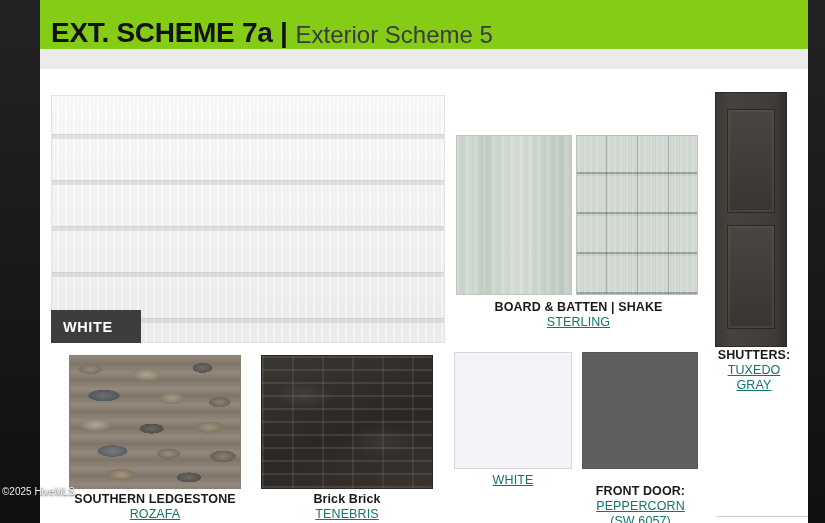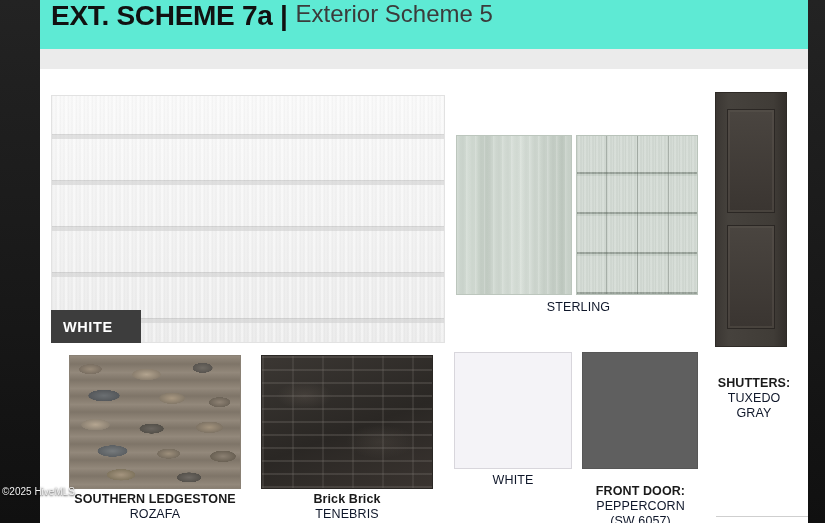--- a/index.html
+++ b/index.html
@@ -35,23 +35,23 @@
   }
 
   
   .header {
     position: absolute;
     left: 0;
     top: 0;
     width: 100%;
     height: 49px;
     display: flex;
-    align-items: flex-start;
+    align-items: flex-end;
     padding-left: 11px;
-    background: #5eead4;
+    background: #84cc16;
   }
   .header-title {
     font-size: 28px;
     font-weight: bold;
     color: #111111;
     letter-spacing: -0.3px;
     white-space: nowrap;
   }
   .header-sub {
     font-size: 24px;
@@ -80,23 +80,24 @@
   }
   .caption .ttl {
     font-size: 12.5px;
     font-weight: bold;
     color: #1a1a1a;
     display: block;
     letter-spacing: 0.1px;
   }
   .caption .sub {
     font-size: 12.5px;
-    color: #0f172a;
+    color: #0f766e;
     display: block;
     letter-spacing: 0.1px;
+    text-decoration: underline;
   }
 
   
   #siding {
     left: 11px;
     top: 95px;
     width: 394px;
     height: 248px;
     background: #f4f4f4;
     background-image:
@@ -217,21 +218,21 @@
     width: 48px;
     background: linear-gradient(180deg,#4a4540 0%, #3a3531 100%);
     border: 1px solid #2b2724;
     box-shadow: inset 0 0 0 2px rgba(90,84,78,0.45);
   }
   #sp1 { top: 16px; height: 104px; }
   #sp2 { top: 132px; height: 104px; }
 
   #cap-shut {
     left: 660px;
-    top: 376px;
+    top: 348px;
     width: 108px;
   }
 
   
   #stone {
     left: 29px;
     top: 355px;
     width: 172px;
     height: 134px;
     border: 1px solid #8a8175;
@@ -369,20 +370,21 @@
     <span class="header-sub">Exterior Scheme 5</span>
   </div>
   <div class="header-rule"></div>
 
   <div class="swatch" id="siding"></div>
   <div class="white-tag">WHITE</div>
 
   <div class="swatch" id="board-batten"></div>
   <div class="swatch" id="shake"></div>
   <div class="caption" id="cap-bb">
+    <span class="ttl">BOARD &amp; BATTEN | SHAKE</span>
     <span class="sub">STERLING</span>
   </div>
 
   <div class="swatch" id="shutters">
     <div class="shutter-panel" id="sp1"></div>
     <div class="shutter-panel" id="sp2"></div>
   </div>
   <div class="caption" id="cap-shut">
     <span class="ttl">SHUTTERS:</span>
     <span class="sub">TUXEDO</span>

